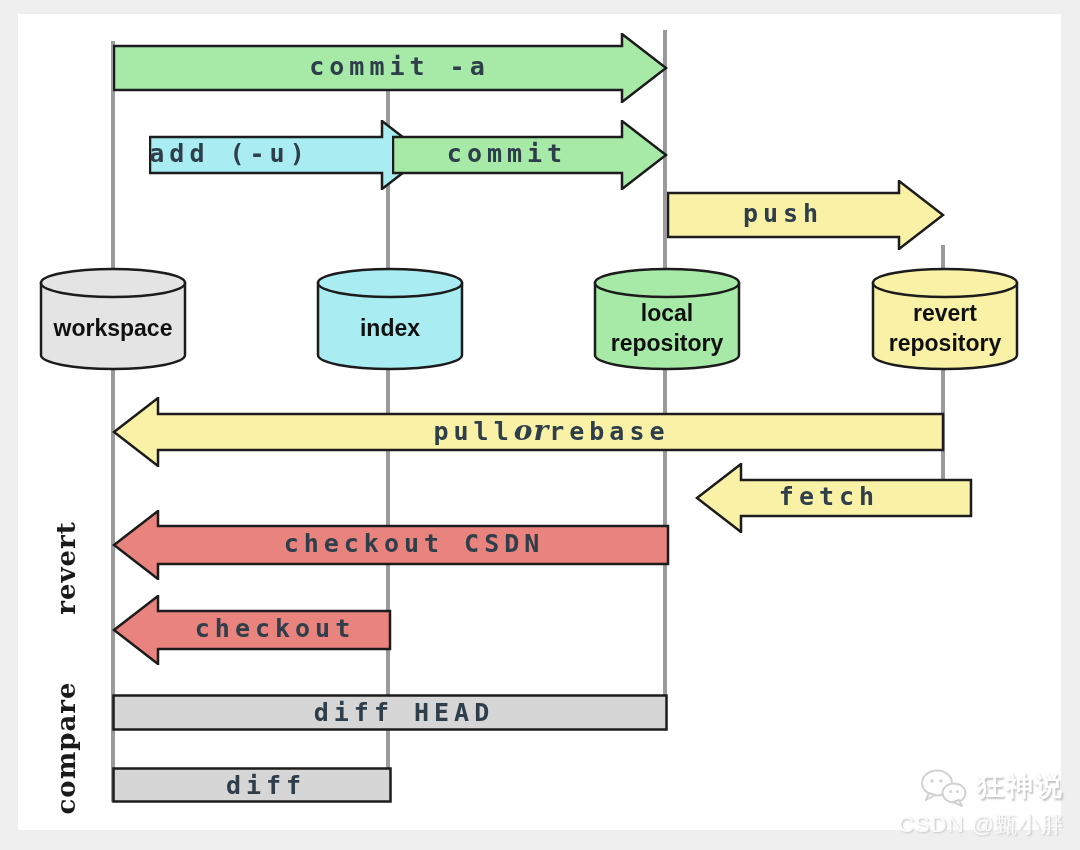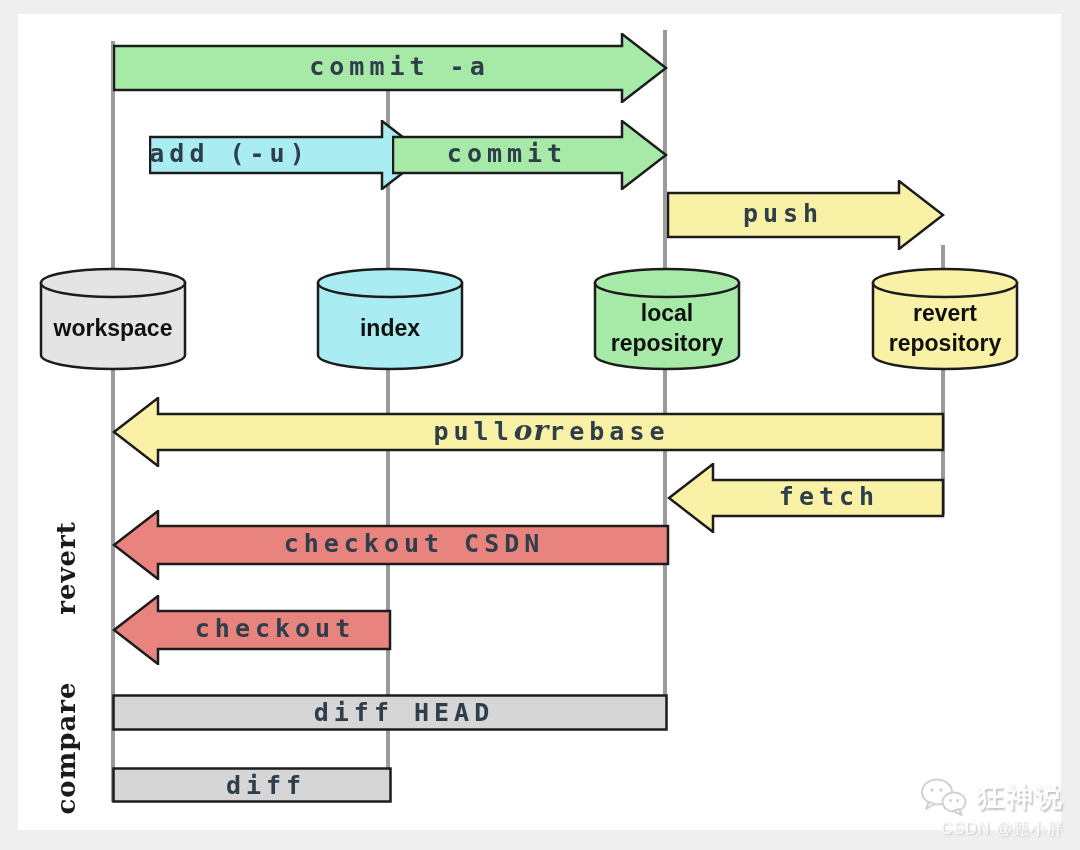--- a/index.html
+++ b/index.html
@@ -60,28 +60,28 @@
     text-align:center;transform:rotate(-90deg);
     font-family:"DejaVu Serif",serif;font-weight:600;font-size:26px;
     letter-spacing:1px;color:#1a1a1a;z-index:1;
   }
   #side-revert{left:-4px;top:548px;}
   #side-compare{left:-4px;top:728px;}
 
   .watermark{
     position:absolute;right:16px;bottom:10px;text-align:right;z-index:5;
   }
-  .wm-row{display:flex;align-items:center;justify-content:flex-end;gap:8px;}
+  .wm-row{display:flex;align-items:flex-start;justify-content:flex-end;gap:8px;}
   .wm-brand{
     font-size:27px;font-weight:bold;color:#ffffff;
     text-shadow:1.5px 1.5px 2px #c0c0c0, -0.5px -0.5px 1px #f5f5f5;
     letter-spacing:2px;
   }
   .wm-credit{
-    font-size:16px;color:#fcfcfc;margin-top:2px;
+    font-size:22px;color:#fcfcfc;margin-top:2px;
     text-shadow:1.2px 1.2px 2px #c4c4c4;
     letter-spacing:1px;
   }
   .wm-icon svg{display:block;}
 </style>
 </head>
 <body>
 
 <div class="stage">
 
@@ -120,21 +120,21 @@
     <div class="arrow-label" style="left:0;width:232px;">push</div>
   </div>
 
   <div class="arrow" style="left:112px;top:397px;">
     <svg width="833" height="70" viewBox="0 0 833 70">
       <polygon points="2,35 46,1 46,17 831,17 831,53 46,53 46,69" fill="#f9f2a6"></polygon>
     </svg>
     <div class="arrow-label" style="left:46px;width:787px;"><span>pull</span><span class="or">or</span><span>rebase</span></div>
   </div>
 
-  <div class="arrow" style="left:667px;top:463px;">
+  <div class="arrow" style="left:667px;top:463px;padding-left:28px;">
     <svg width="278" height="70" viewBox="0 0 278 70">
       <polygon points="2,35 46,1 46,17 276,17 276,53 46,53 46,69" fill="#f9f2a6"></polygon>
     </svg>
     <div class="arrow-label" style="left:46px;width:232px;">fetch</div>
   </div>
 
   <div class="arrow" style="left:112px;top:510px;">
     <svg width="558" height="70" viewBox="0 0 558 70">
       <polygon points="2,35 46,1 46,16 556,16 556,54 46,54 46,69" fill="#e8837e"></polygon>
     </svg>

